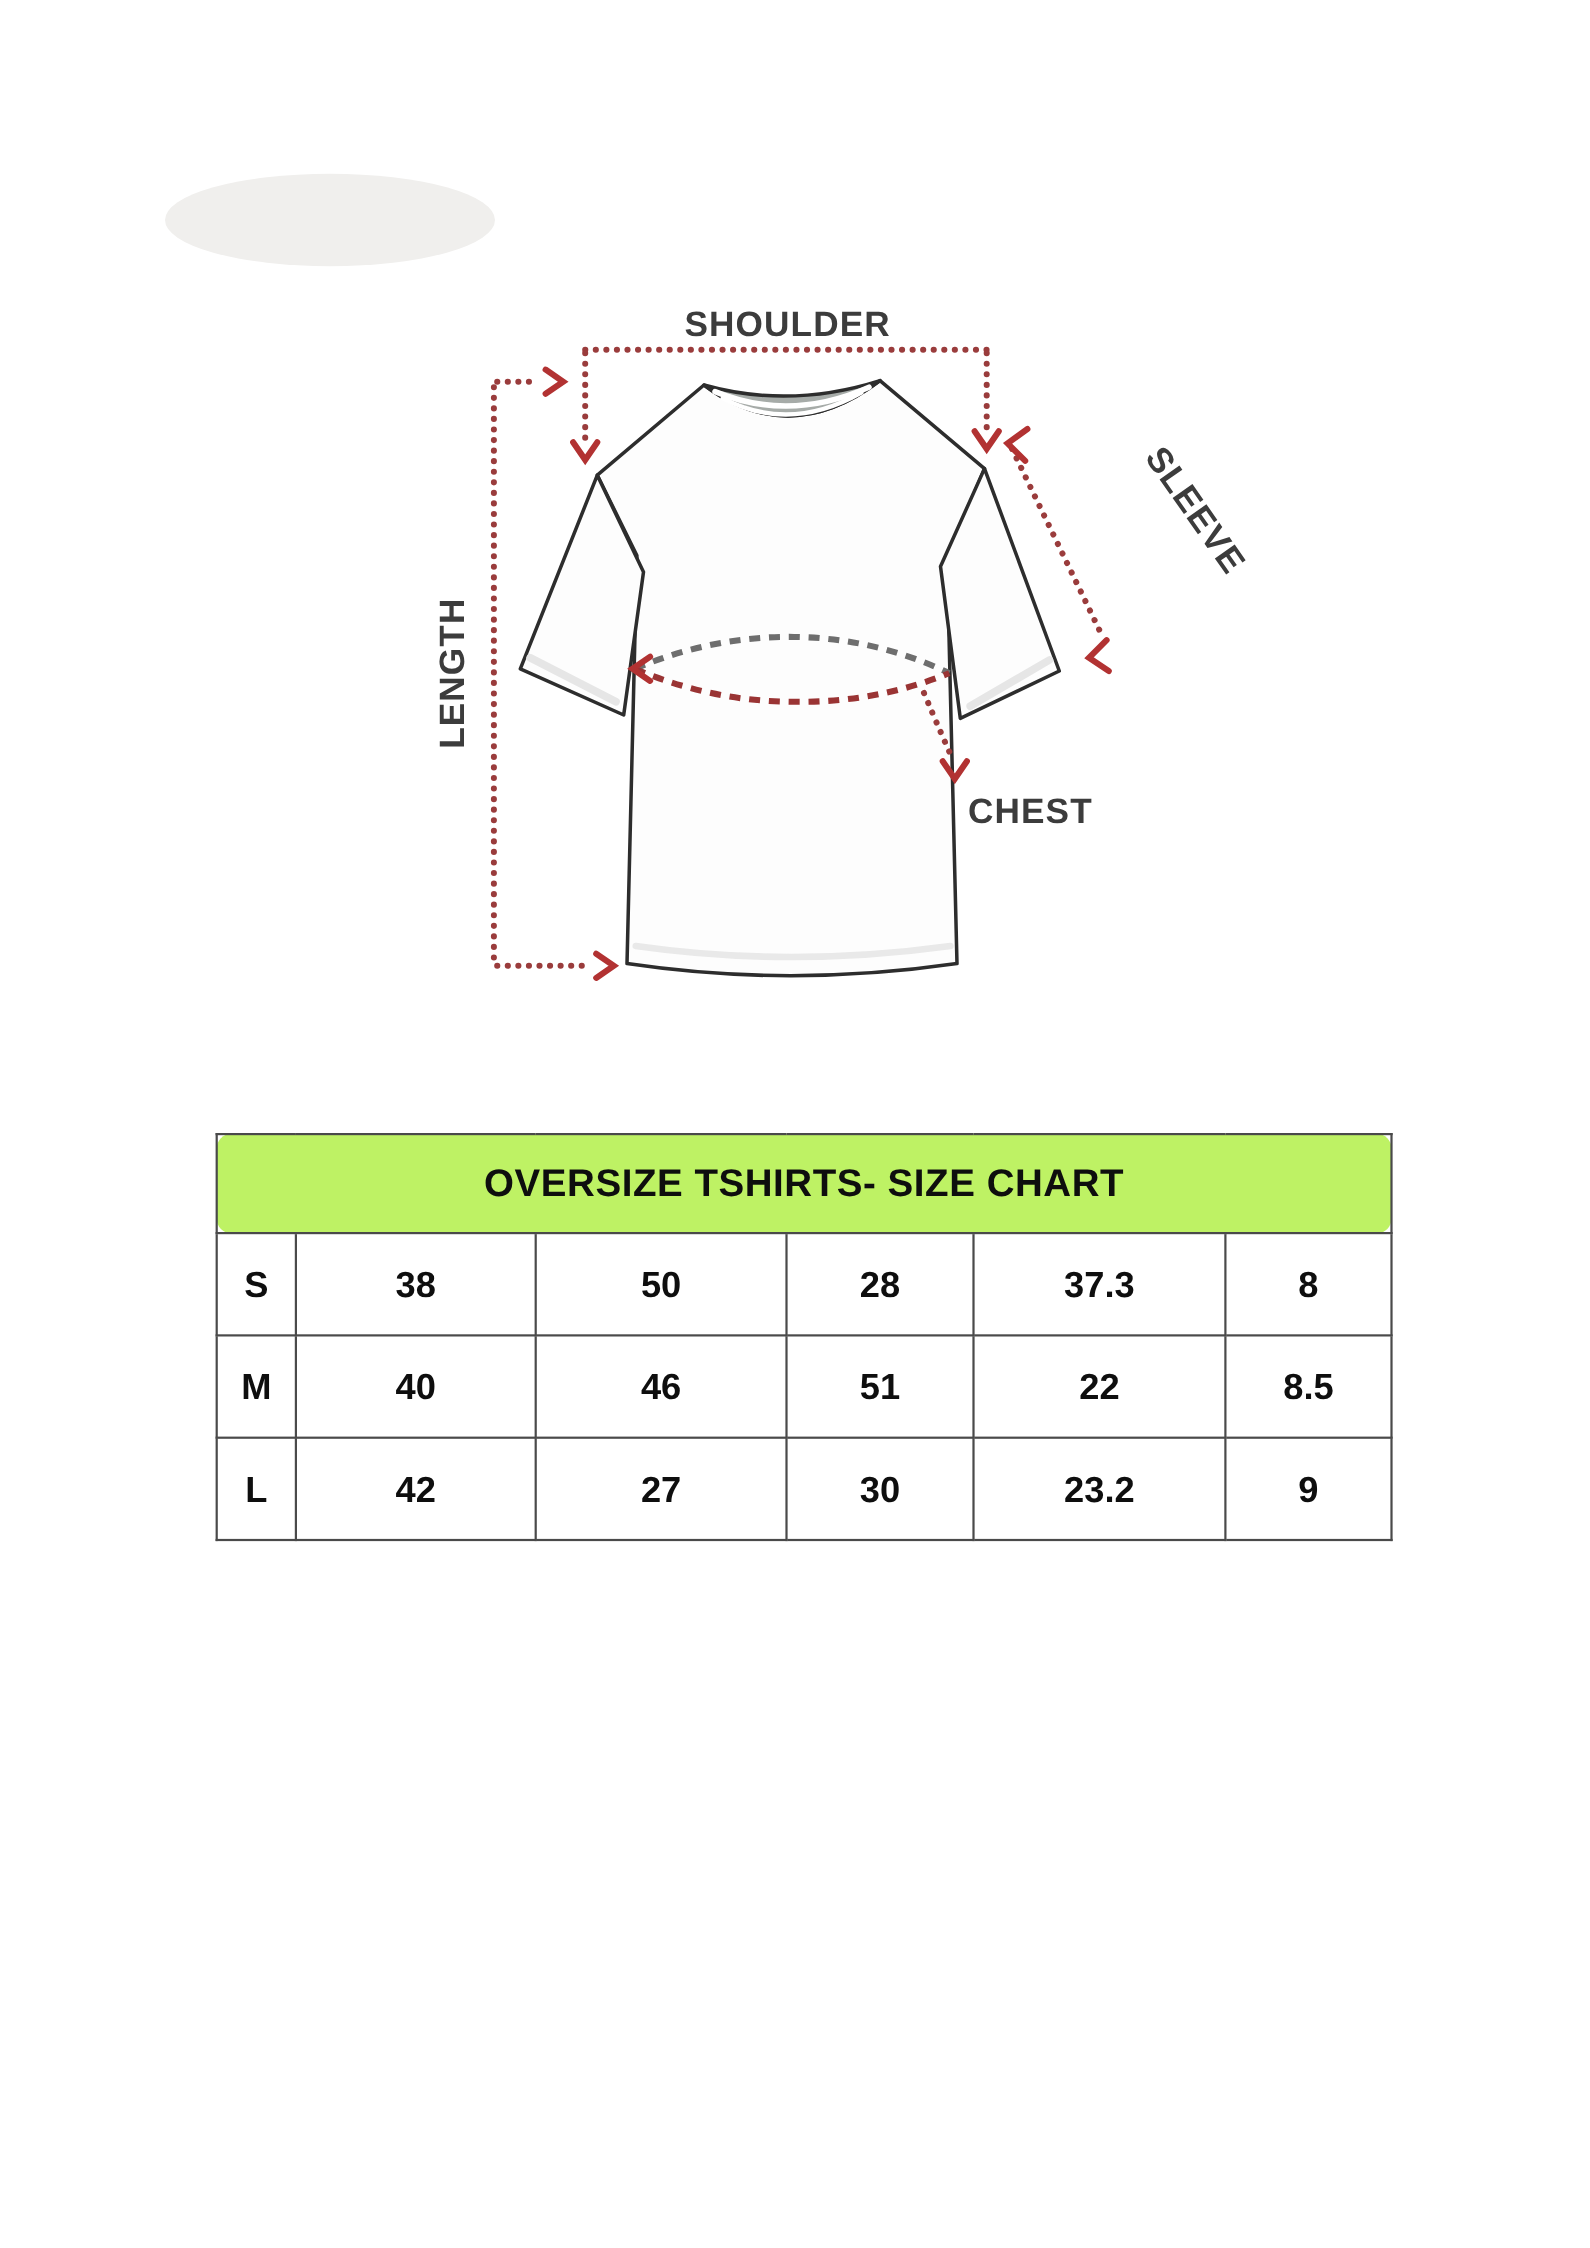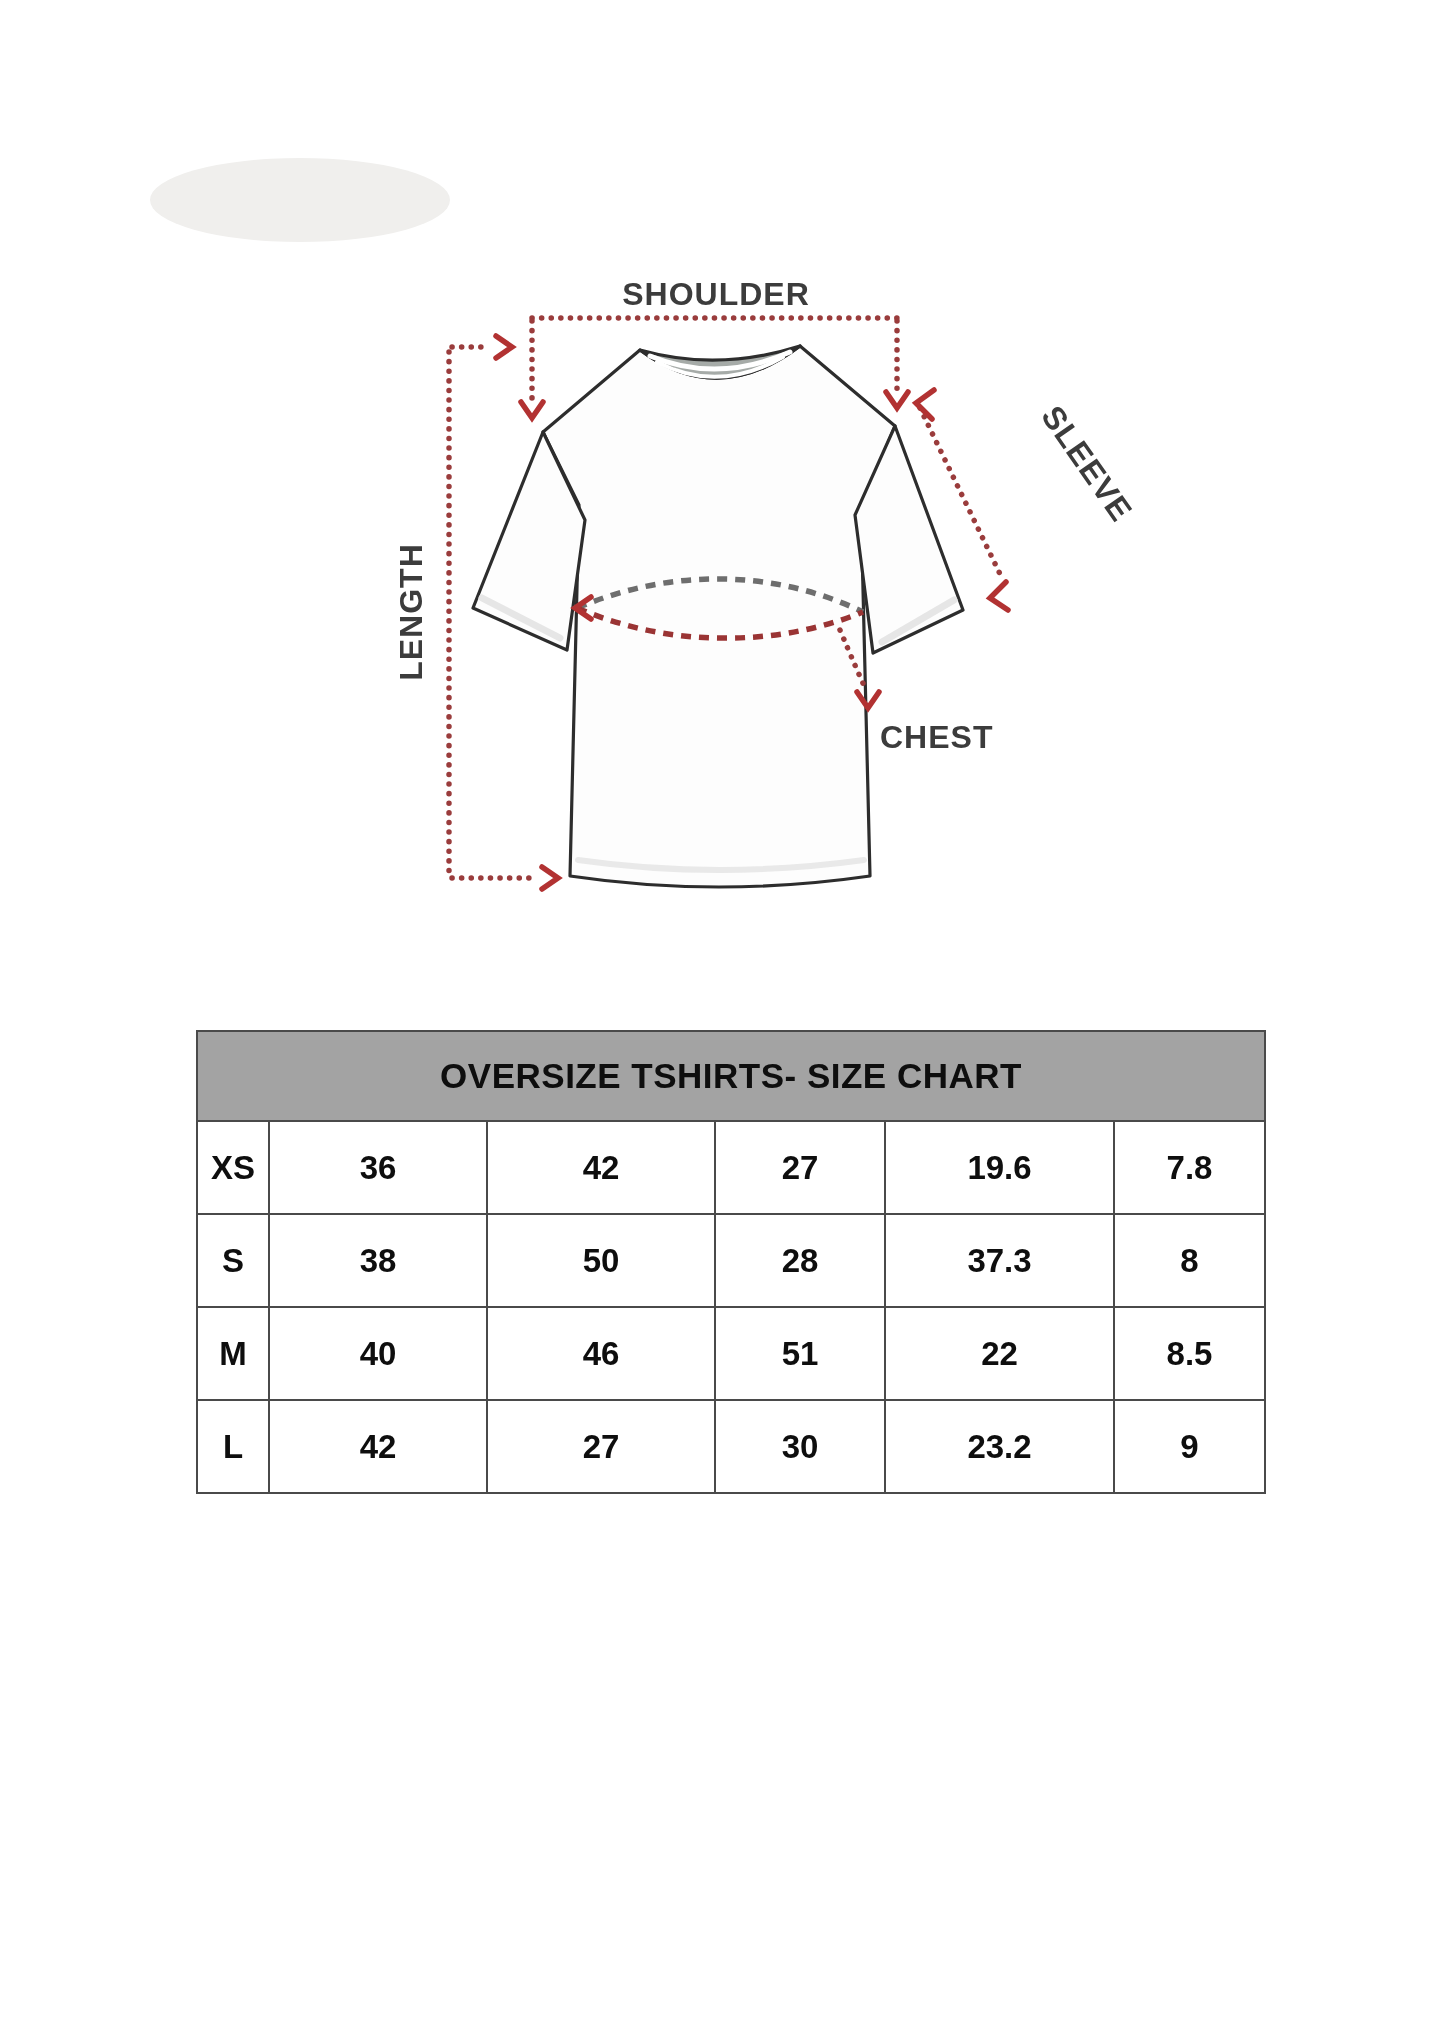--- a/index.html
+++ b/index.html
@@ -14,21 +14,21 @@
   }
   table.sizechart{
     position:absolute;left:196px;top:1030px;width:1068px;
     border-collapse:collapse;table-layout:fixed;
   }
   table.sizechart td{
     border:2px solid #4a4a4a;text-align:center;vertical-align:middle;
     color:#0e0e0e;font-weight:bold;padding:0;
   }
   td.title-cell{
-    background:#a3a3a3;height:88px;font-size:35px;letter-spacing:0.5px;color:#131313;
+    background:#bef264;height:88px;font-size:35px;letter-spacing:0.5px;color:#131313;border-radius:13px;
   }
   td.hdr{height:92px;font-size:31px;}
   td.data{height:91px;font-size:33px;}
 </style>
 </head>
 <body>
 
 <div class="page">
 
   <svg class="diagram" width="1445" height="1010" viewBox="0 0 1445 1010">
@@ -99,28 +99,20 @@
         <col style="width:229px">
         <col style="width:151px">
     </colgroup>
     <tbody>
       <tr>
         <td colspan="6" class="title-cell">OVERSIZE TSHIRTS- SIZE CHART</td>
       </tr>
     </tbody>
     <tbody id="table-body">
         <tr>
-          <td class="data">XS</td>
-          <td class="data">36</td>
-          <td class="data">42</td>
-          <td class="data">27</td>
-          <td class="data">19.6</td>
-          <td class="data">7.8</td>
-        </tr>
-        <tr>
           <td class="data">S</td>
           <td class="data">38</td>
           <td class="data">50</td>
           <td class="data">28</td>
           <td class="data">37.3</td>
           <td class="data">8</td>
         </tr>
         <tr>
           <td class="data">M</td>
           <td class="data">40</td>

